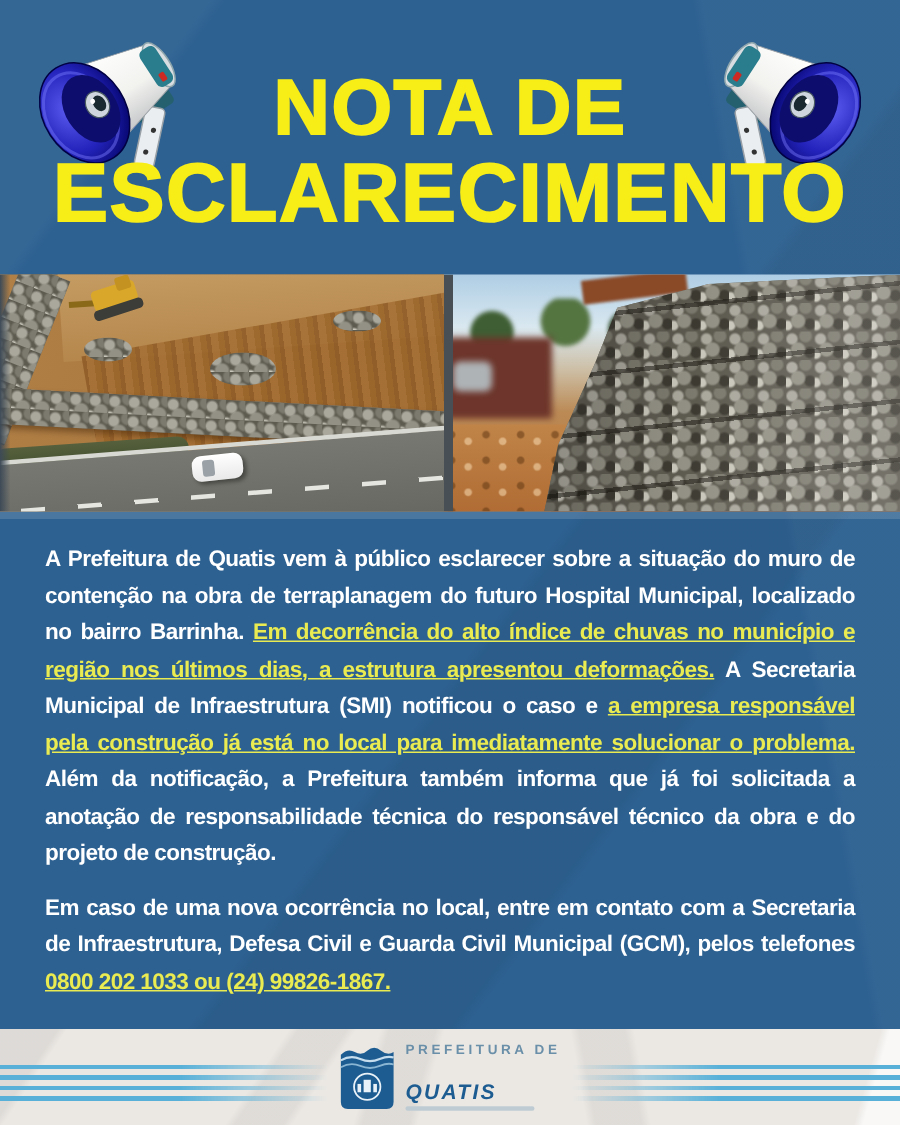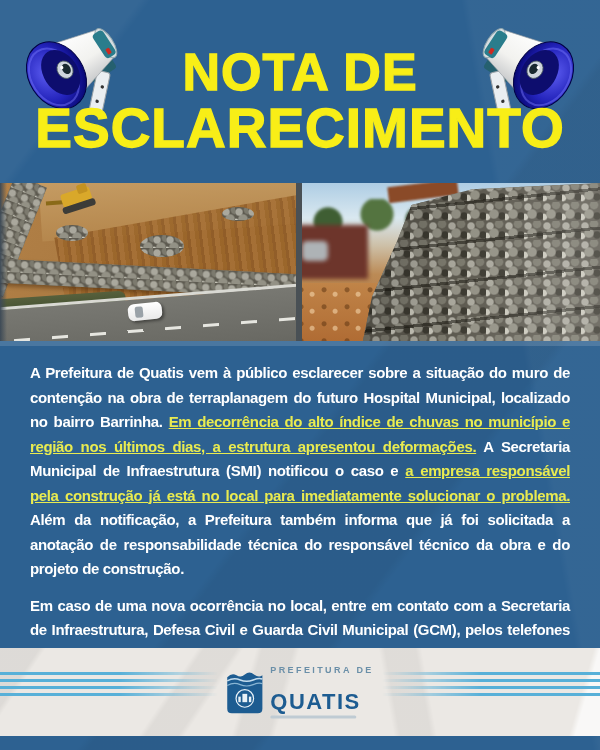--- a/index.html
+++ b/index.html
@@ -79,37 +79,37 @@
   .rp-wall .shade{position:absolute;inset:0;
     background:linear-gradient(100deg,rgba(0,0,0,.5) 0%,rgba(0,0,0,.15) 30%,rgba(0,0,0,0) 55%,rgba(255,255,255,.14) 85%);}
   .photo-gloss{position:absolute;left:0;top:341px;width:600px;height:5px;background:rgba(255,255,255,.14);}
   
   .bodytext{position:absolute;left:30px;top:361px;width:540px;color:var(--body-text,#fff);
     font-size:15px;font-weight:bold;letter-spacing:-.35px;line-height:24.5px;text-align:justify;}
   .bodytext p{margin:0;}
   .bodytext p + p{margin-top:12px;}
   .bodytext .hl{color:var(--highlight,#e9eb50);text-decoration:underline;}
   
-  .footer{position:absolute;left:0;bottom:14px;width:600px;height:88px;background:var(--footer-paper,#ebe8e4);}
+  .footer{position:absolute;left:0;bottom:0;width:600px;height:64px;background:var(--footer-paper,#ebe8e4);}
   .footer::before{content:"";position:absolute;inset:0;pointer-events:none;background:
       linear-gradient(124deg,rgba(0,0,0,.06) 0 6%,transparent 7% 30%,rgba(0,0,0,.05) 31% 36%,transparent 37%),
       linear-gradient(286deg,rgba(255,255,255,.7) 0 4%,transparent 5% 52%,rgba(0,0,0,.05) 53% 58%,transparent 59%),
       linear-gradient(80deg,transparent 0 64%,rgba(0,0,0,.05) 65% 70%,transparent 71%);}
   .stripes{position:absolute;top:24px;width:218px;height:25px;
     background:repeating-linear-gradient(180deg,var(--stripe-blue,#58b0d8) 0 3px,transparent 3px 7px);}
   .stripes.left{left:0;-webkit-mask-image:linear-gradient(90deg,#000 55%,transparent 100%);
                 mask-image:linear-gradient(90deg,#000 55%,transparent 100%);}
   .stripes.right{right:0;-webkit-mask-image:linear-gradient(270deg,#000 55%,transparent 100%);
                  mask-image:linear-gradient(270deg,#000 55%,transparent 100%);}
   .logo{position:absolute;left:50%;top:50%;transform:translate(-50%,-50%);
     display:flex;align-items:center;gap:7px;}
   .logo .crest{width:37px;height:45px;}
   .logo .words{display:flex;flex-direction:column;line-height:1;}
   .logo .pref{font-size:9px;letter-spacing:2.4px;color:#6a8fa8;font-weight:bold;}
-  .logo .name{font-size:22px;letter-spacing:1.5px;color:var(--logo-blue,#1d5c91);font-weight:bold;margin-top:16px;}
+  .logo .name{font-size:14px;letter-spacing:1.5px;color:var(--logo-blue,#1d5c91);font-weight:bold;margin-top:16px;font-style:italic;}
   .logo .tagline{width:86px;height:3px;background:#bfcbd3;margin-top:3px;border-radius:2px;}
 </style>
 </head>
 <body>
 
 <div class="canvas">
 
   <svg class="megaphone left" viewBox="0 0 130 112">
     <defs>
       <radialGradient id="bellG" cx="35%" cy="40%" r="75%">

